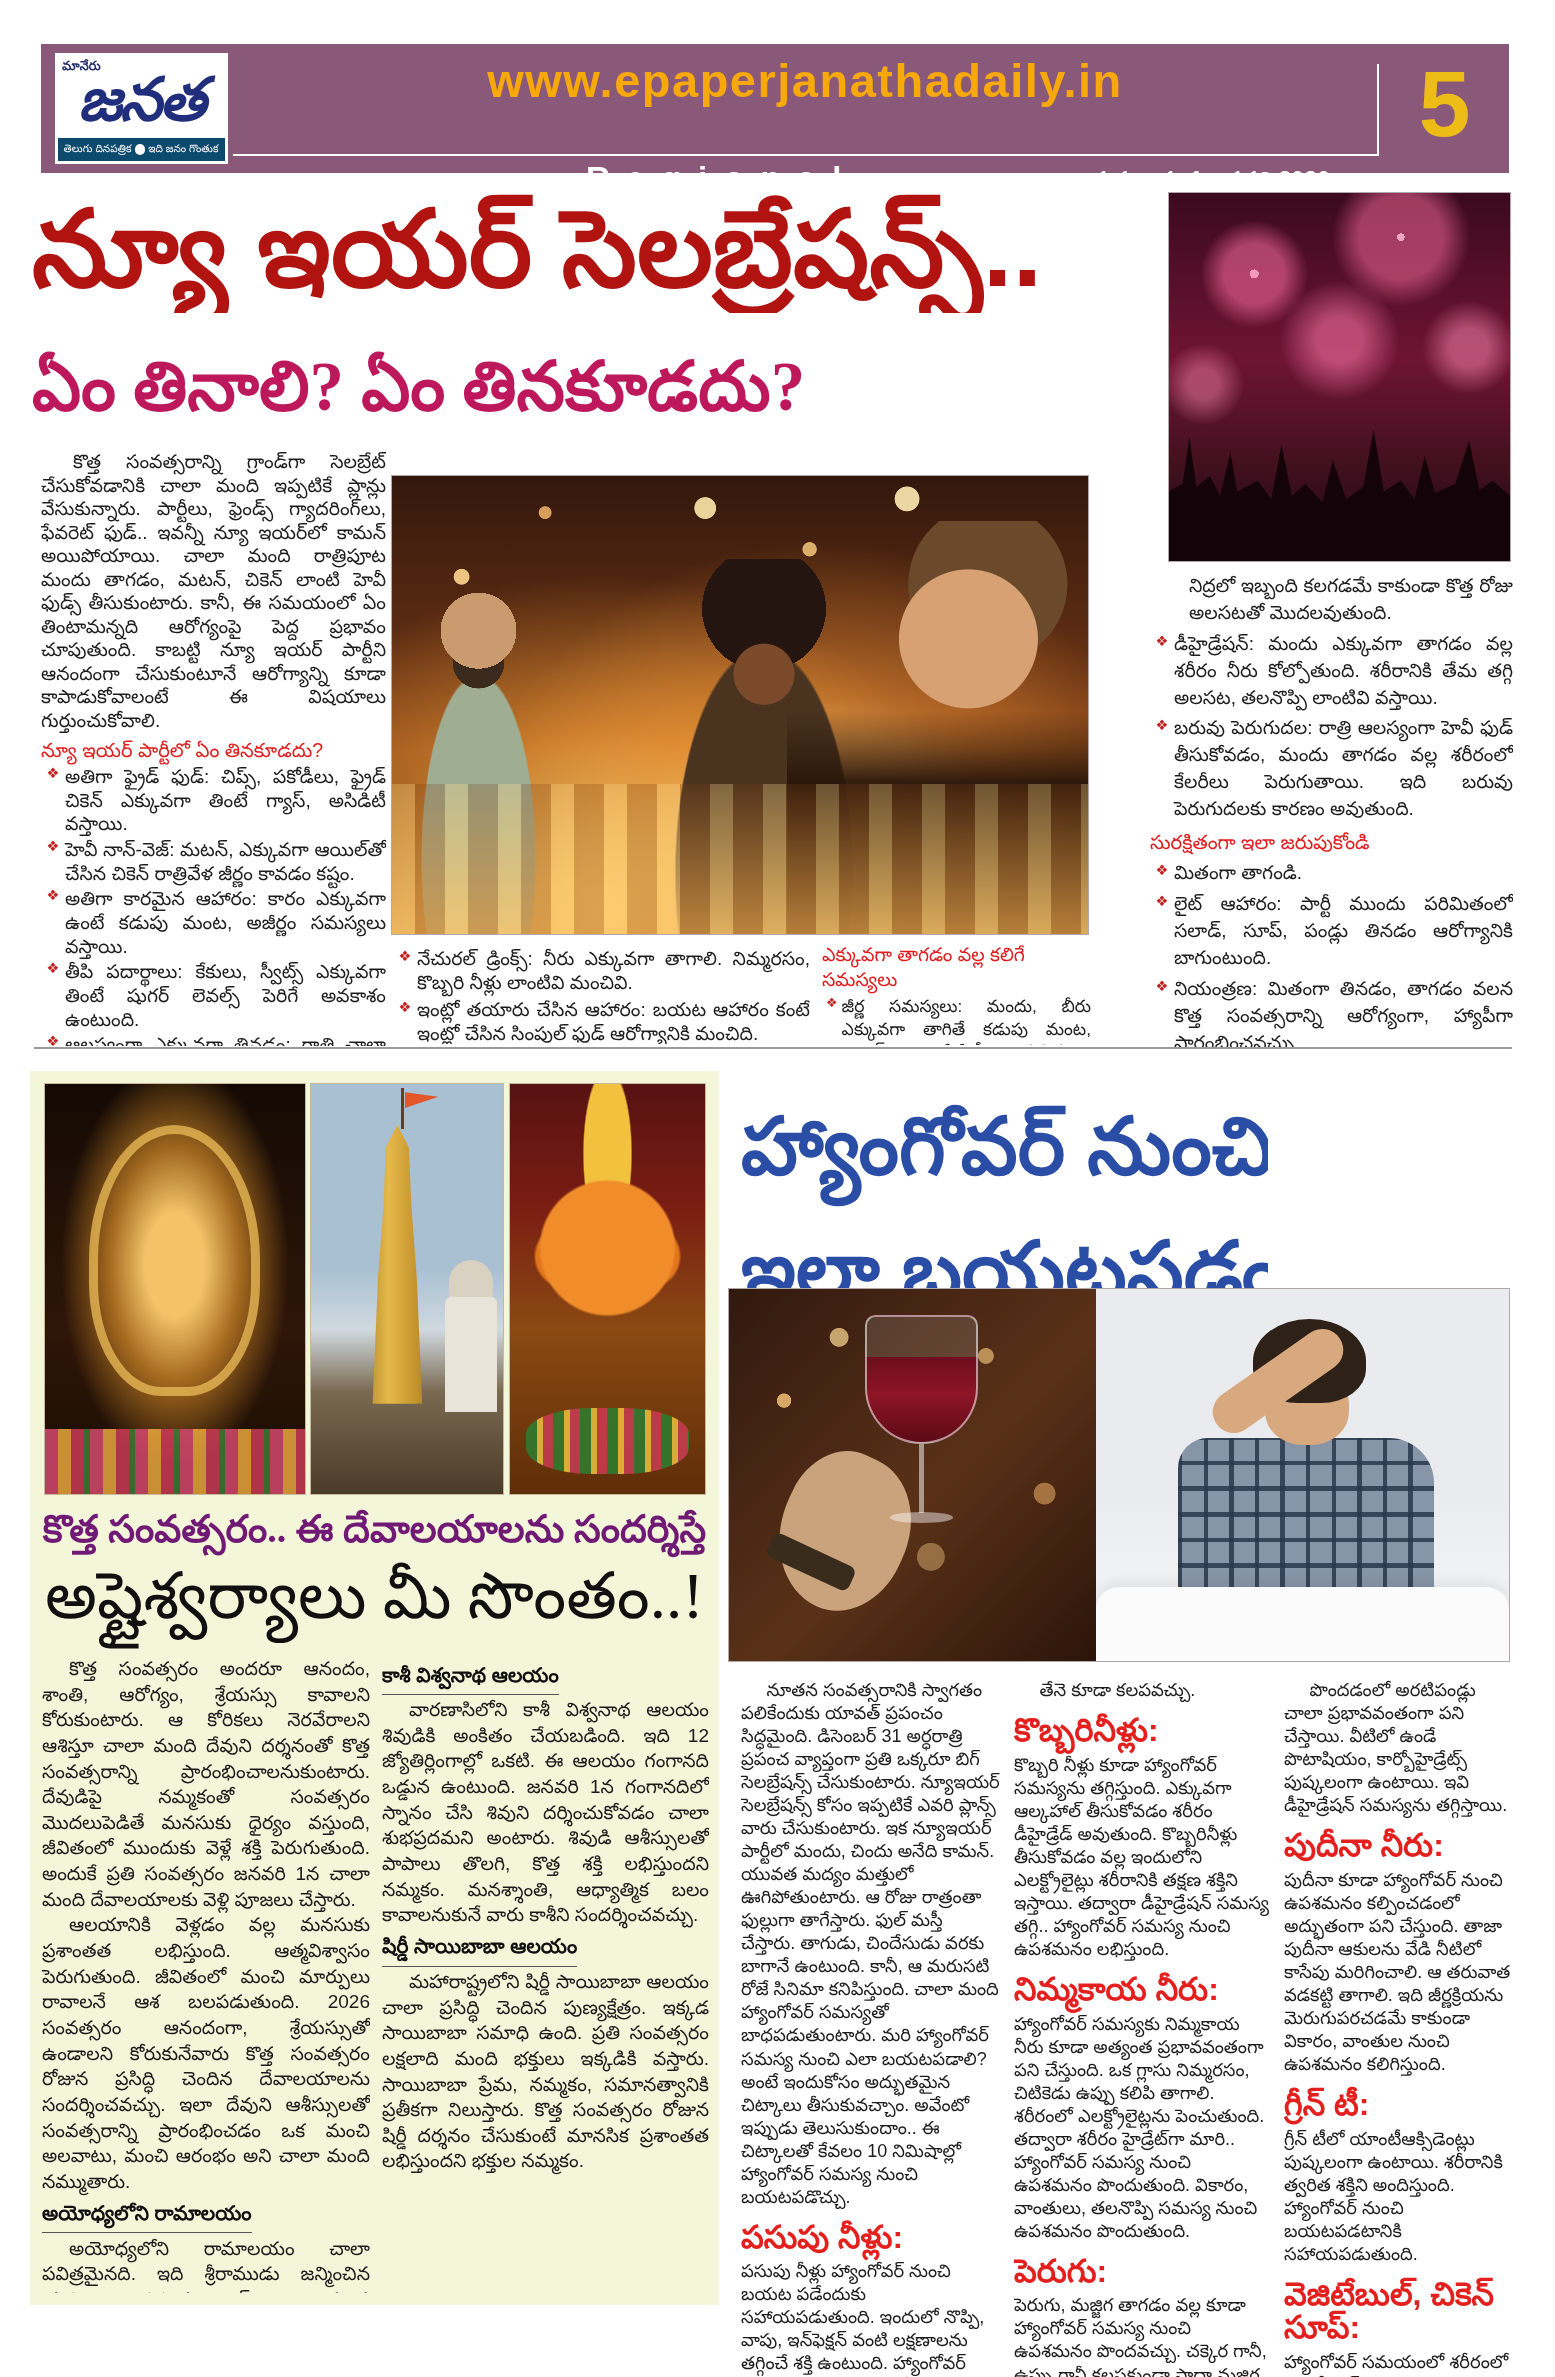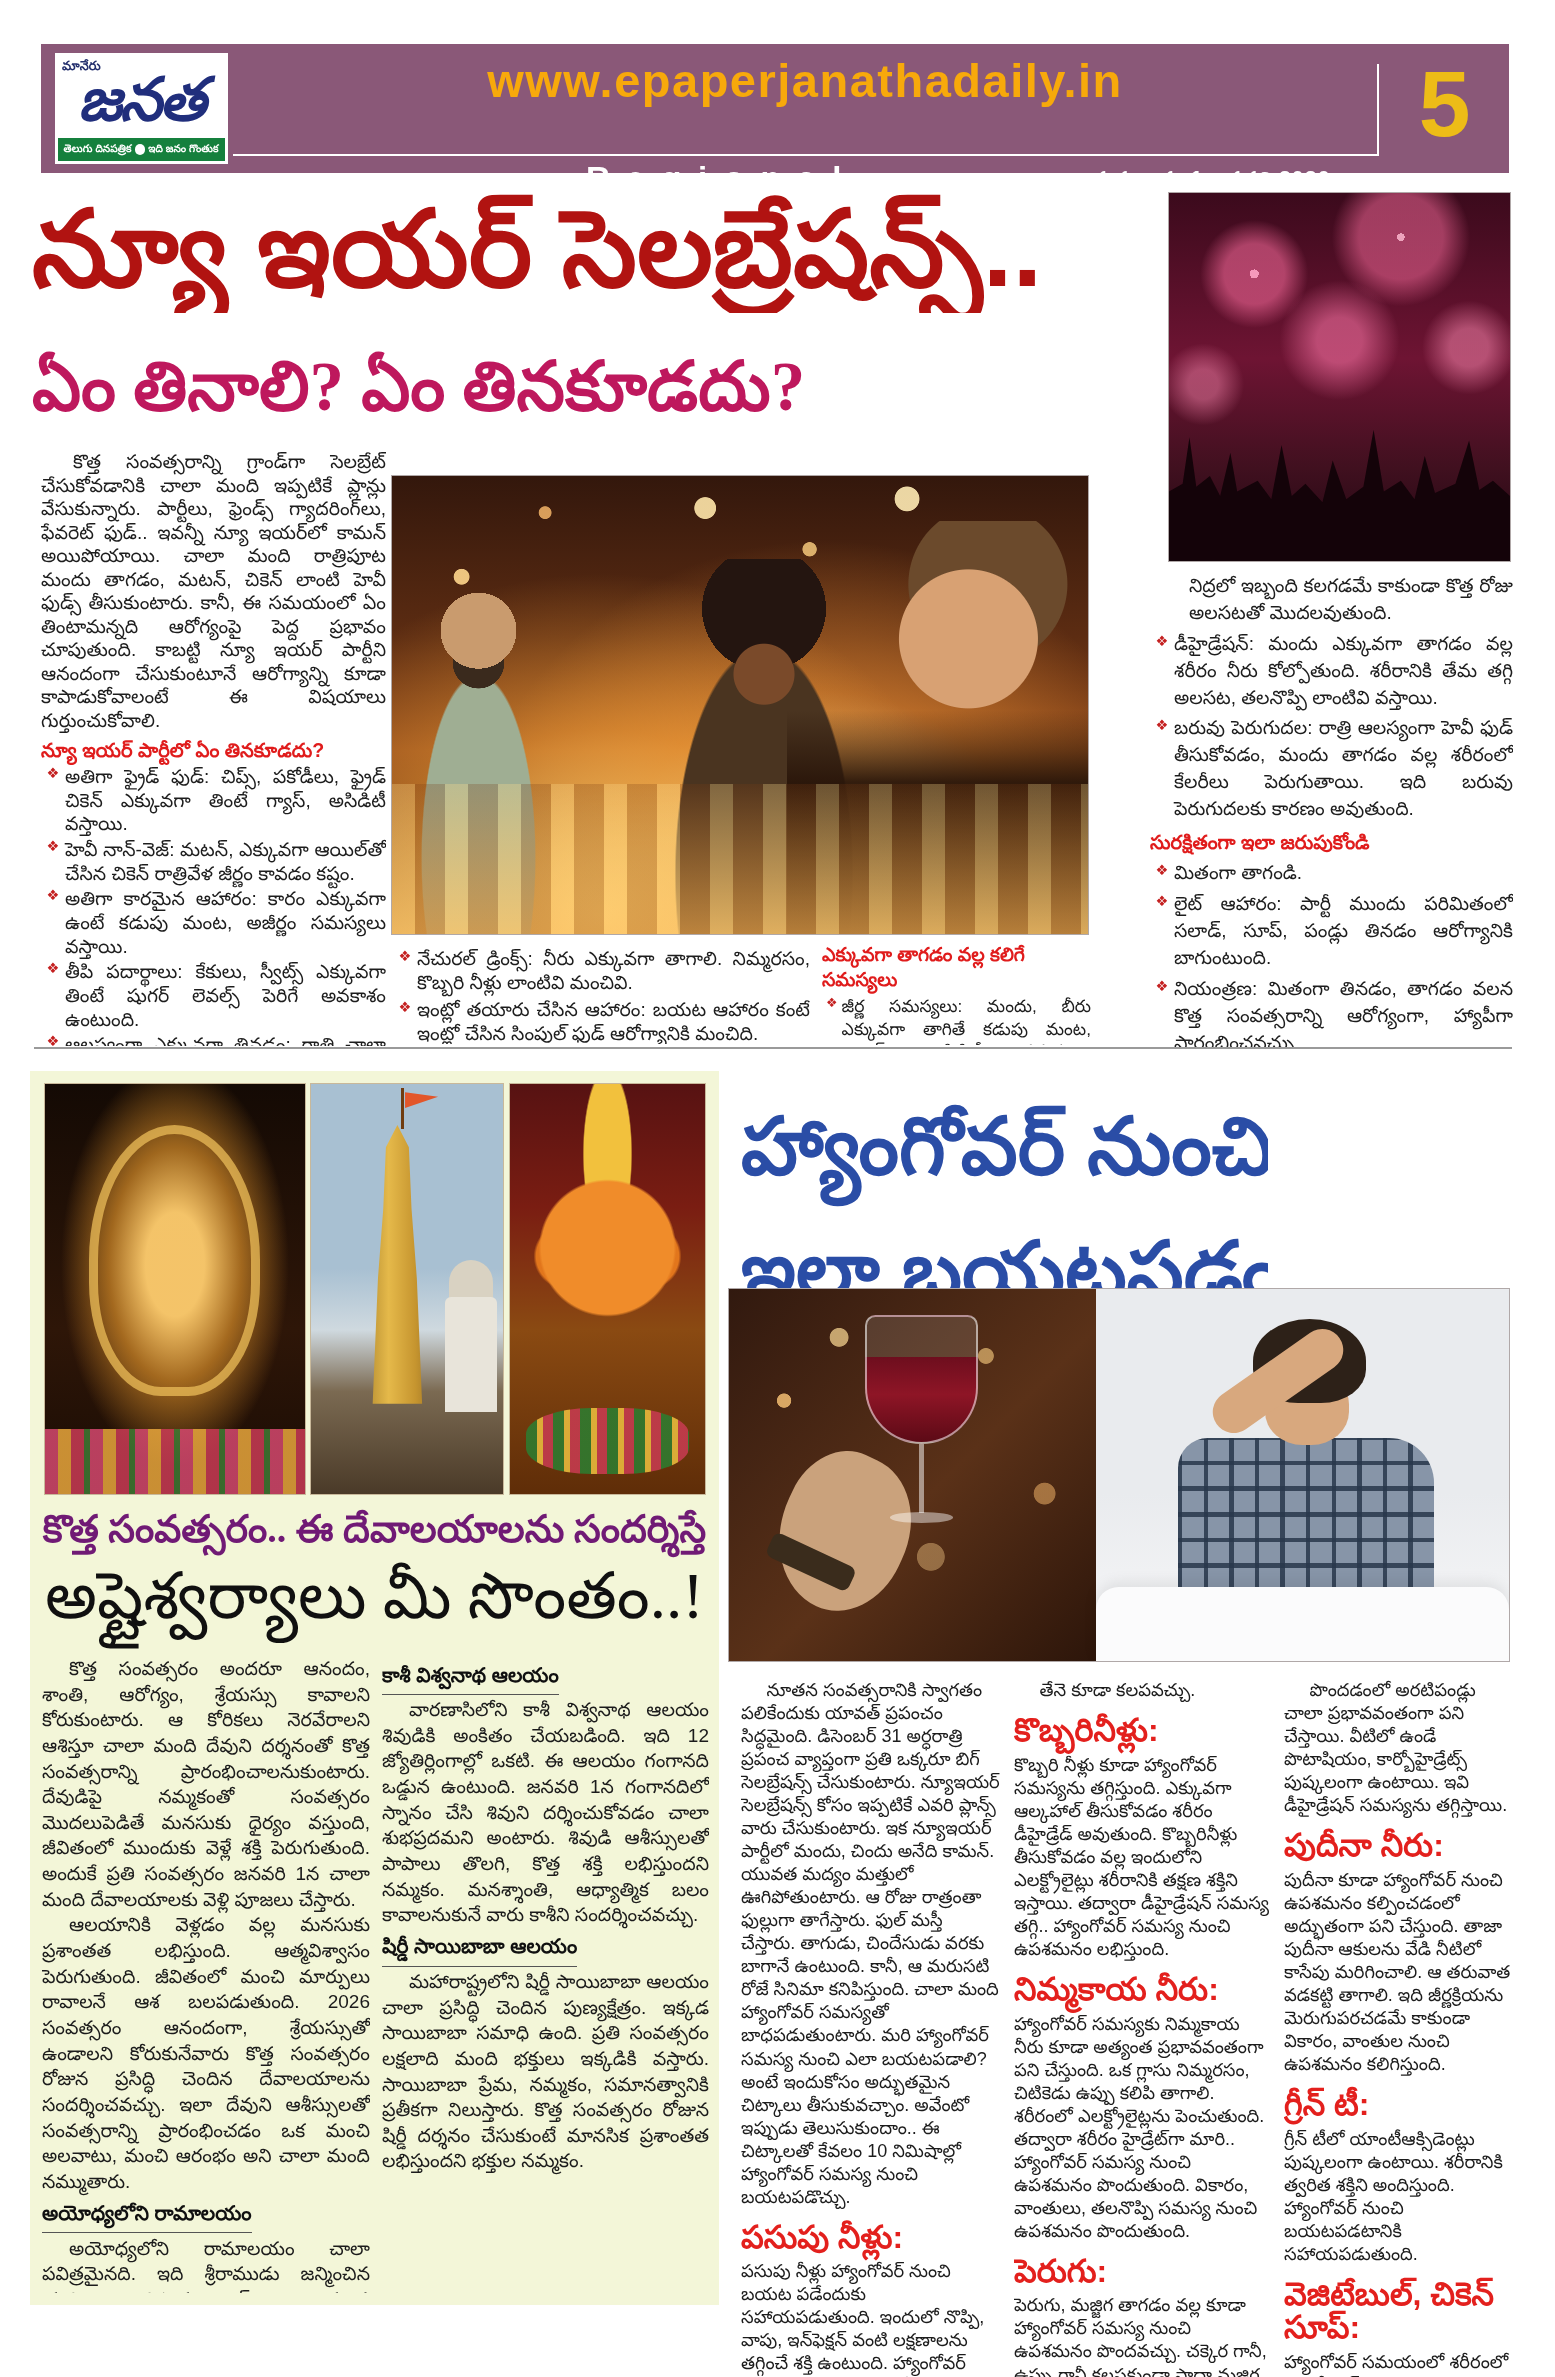--- a/index.html
+++ b/index.html
@@ -4,21 +4,21 @@
 <style>
   * { margin:0; padding:0; box-sizing:border-box; }
   body { background:#ffffff; font-family:"Liberation Sans", sans-serif; }
   .page { position:relative; width:1555px; height:2377px; background:#fff; overflow:hidden; }
 
   
   .masthead { position:absolute; left:41px; top:44px; width:1468px; height:129px; background:#8a5878; }
   .logo-box { position:absolute; left:13.5px; top:9px; width:173px; height:111px; background:#fff; overflow:hidden; }
   .logo-top { position:absolute; left:7.5px; top:4.5px; font-size:12.8px; font-weight:700; color:#24306e; }
   .logo-main { position:absolute; left:0; right:0; top:16.6px; text-align:center; font-size:60px; line-height:1; font-weight:900; font-style:italic; color:#202e7c; letter-spacing:-2.3px; }
-  .logo-strip { position:absolute; left:3px; right:3px; bottom:3px; height:22.6px; background:#15803d; color:#fff; font-size:10.5px; font-weight:700; display:flex; justify-content:space-between; align-items:center; padding:0 6px; }
+  .logo-strip { position:absolute; left:3px; right:3px; bottom:3px; height:22.6px; background:#0c4a6e; color:#fff; font-size:10.5px; font-weight:400; display:flex; justify-content:space-between; align-items:center; padding:0 6px; }
   .logo-dot { width:10.5px; height:10.5px; border-radius:50%; background:#fff; }
   .site-url { position:absolute; left:196px; top:9px; width:1136px; text-align:center; font-size:47px; font-weight:700; color:#f7a90b; letter-spacing:1.5px; }
   .mast-line { position:absolute; left:192px; top:110px; width:1145px; height:2.3px; background:#fff; }
   .mast-section { position:absolute; left:380px; top:116px; width:602px; text-align:center; font-size:33px; font-weight:800; color:#fff; letter-spacing:16.6px; }
   .mast-date { position:absolute; left:1004px; top:123px; width:331px; text-align:center; font-size:23px; font-weight:700; color:#fff; }
   .mast-vline { position:absolute; left:1336px; top:19.6px; width:2.3px; height:92px; background:#fff; }
   .page-num { position:absolute; left:1345px; top:4.5px; width:117px; text-align:center; font-size:93px; font-weight:900; color:#edbc17; line-height:1.2; }
 
   
   .main-headline { position:absolute; left:32px; top:185px; width:1132px; font-size:107px; line-height:1.2; font-weight:800; color:#b11311; white-space:nowrap; overflow:hidden; }
@@ -122,21 +122,21 @@
     background:
       repeating-linear-gradient(90deg, rgba(40,55,75,.85) 0 4.5px, rgba(40,55,75,0) 4.5px 25.6px),
       repeating-linear-gradient(0deg, rgba(40,55,75,.85) 0 4.5px, rgba(40,55,75,0) 4.5px 25.6px),
       #8795a8; }
   .bed { position:absolute; left:0; right:0; bottom:0; height:20%; background:#fbfbfc; box-shadow:0 -4.5px 13.5px rgba(0,0,0,.08); border-radius:22.6px 22.6px 0 0; }
 
   
   .col { position:absolute; overflow:hidden; color:#1d1d1d; }
   .lead-col { left:41px; top:450px; width:345px; height:596px; font-size:19px; line-height:1.24; }
   .para-ind { text-align:justify; text-indent:32px; margin-bottom:3.8px; }
-  .red-h { font-size:19.6px; font-weight:700; color:#e01c1c; margin:5.3px 0 3px; }
+  .red-h { font-size:19.6px; font-weight:400; color:#e01c1c; margin:5.3px 0 3px; }
   .bullet { display:flex; margin:2.3px 0; }
   .bullet .mk { flex:0 0 24px; text-align:center; color:#c42020; font-size:14.3px; }
   .bullet .btx { flex:1; text-align:justify; }
 
   .underphoto-col { left:393px; top:945px; width:417px; height:99px; font-size:19px; line-height:1.27; }
   .problems-col { left:822px; top:943px; width:269px; height:102px; font-size:17.3px; line-height:1.3; }
   .problems-col .red-h { font-size:19px; margin:0 0 3px; }
   .problems-col .bullet .mk { flex-basis:19.6px; font-size:12.8px; }
 
   .right-col { left:1150px; top:573px; width:363px; height:474px; font-size:19px; line-height:1.42; }

